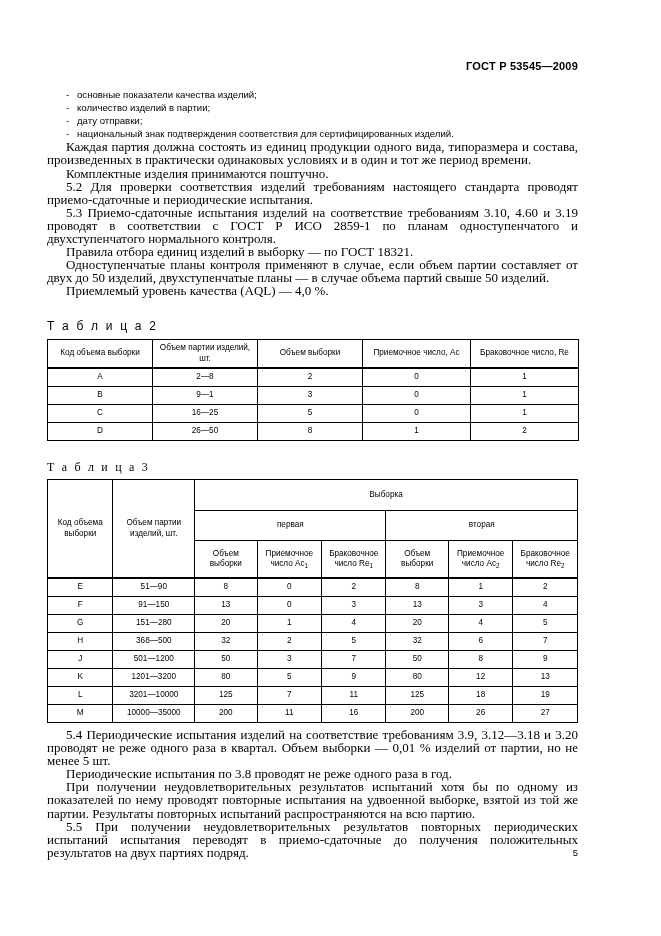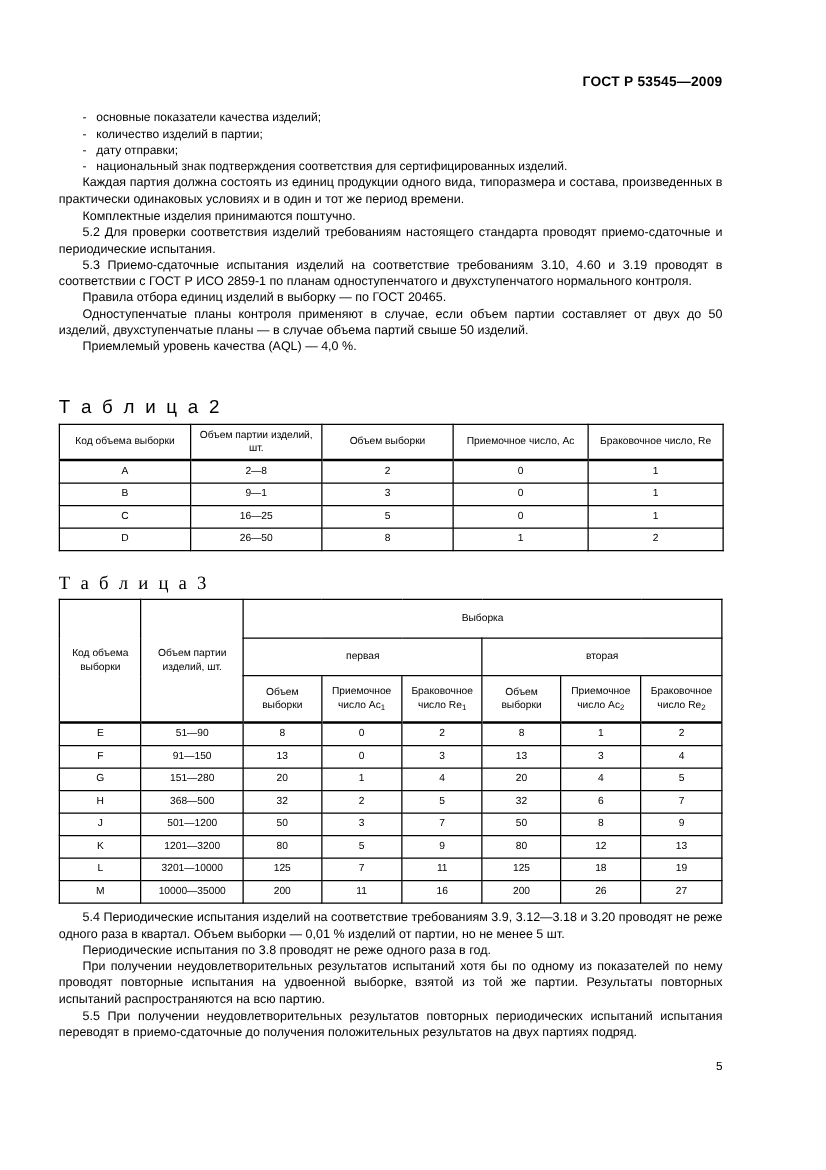--- a/index.html
+++ b/index.html
@@ -35,43 +35,44 @@
 
   
   .content {
     position: absolute;
     left: 47px;
     top: 88px;
     width: 531px;
   }
   p {
     margin: 0;
-    font-size: 10px;
+    font-size: 13px;
     line-height: 13.1px;
     text-align: justify;
     text-justify: inter-word;
+    font-family: Liberation Serif, serif;
   }
   p.ind { text-indent: 19px; }
   .dash-list { margin: 0; }
   .dash-item {
     font-size: 9.6px;
     line-height: 13.1px;
     padding-left: 19px;
     position: relative;
     white-space: nowrap;
   }
   .dash-item .dash {
     position: absolute;
     left: 19px;
   }
   .dash-item .dtxt { padding-left: 11px; display: inline-block; }
 
   
   .tcap {
-    font-size: 15px;
+    font-size: 12px;
     letter-spacing: 2.2px;
     line-height: 12px;
   }
 
   
   table.gost {
     border-collapse: collapse;
     table-layout: fixed;
     font-size: 8.2px;
     color: #000;
@@ -128,21 +129,21 @@
       <div class="dash-item">
         <span class="dash">-</span>
         <span class="dtxt">национальный знак подтверждения соответствия для сертифицированных изделий.</span>
       </div>
     </div>
 
     <p class="ind">Каждая партия должна состоять из единиц продукции одного вида, типоразмера и состава, произведенных в практически одинаковых условиях и в один и тот же период времени.</p>
     <p class="ind">Комплектные изделия принимаются поштучно.</p>
     <p class="ind">5.2  Для проверки соответствия изделий требованиям настоящего стандарта проводят приемо-сдаточные и периодические испытания.</p>
     <p class="ind">5.3  Приемо-сдаточные испытания изделий на соответствие требованиям 3.10, 4.60 и 3.19 проводят в соответствии с ГОСТ Р ИСО 2859-1 по планам одноступенчатого и двухступенчатого нормального контроля.</p>
-    <p class="ind">Правила отбора единиц изделий в выборку — по ГОСТ 20465.</p>
+    <p class="ind">Правила отбора единиц изделий в выборку — по ГОСТ 18321.</p>
     <p class="ind">Одноступенчатые планы контроля применяют в случае, если объем партии составляет от двух до 50 изделий, двухступенчатые планы — в случае объема партий свыше 50 изделий.</p>
     <p class="ind">Приемлемый уровень качества (AQL) — 4,0 %.</p>
   </div>
 
   <div class="tcap cap2">Т а б л и ц а  2</div>
 
   <table class="gost t2">
     <colgroup>
       <col style="width:105px">
         <col style="width:105px">

